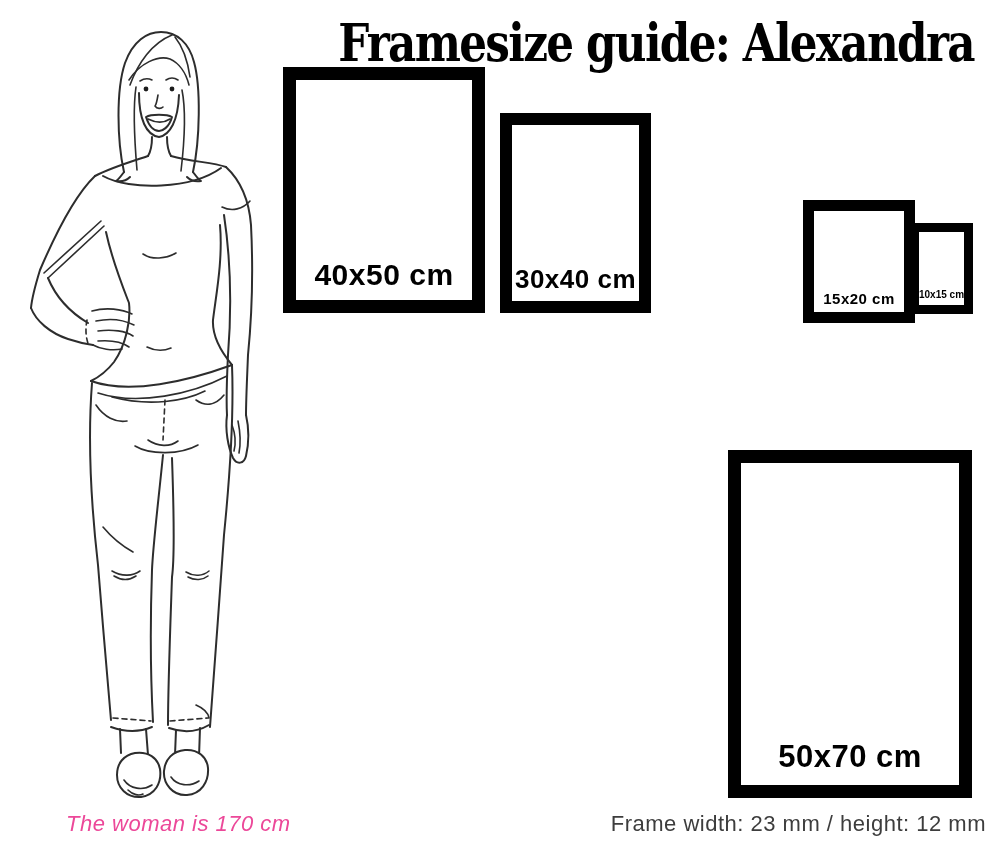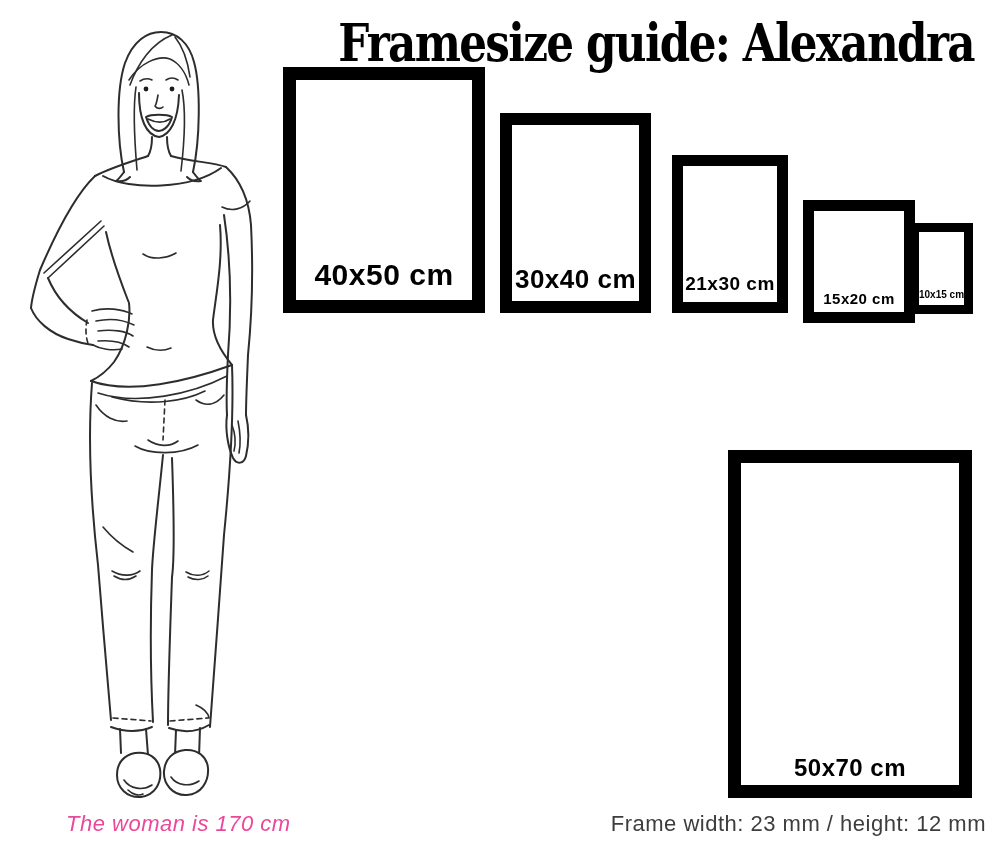--- a/index.html
+++ b/index.html
@@ -27,21 +27,21 @@
   .f2 .flabel{bottom:6px;font-size:26px;}
   .f3{left:672px;top:155px;width:116px;height:158px;border-width:11px;}
   .f3 .flabel{bottom:7px;font-size:19px;}
   .f4{left:803px;top:200px;width:112px;height:123px;border-width:11px;}
   .f4 .flabel{bottom:5px;font-size:15px;}
   .f5{left:910px;top:223px;width:63px;height:91px;border-width:9px;}
   .f5 .flabel{bottom:5px;font-size:10px;letter-spacing:0;}
   .f6{left:283px;top:327px;width:337px;height:471px;border-width:14px;}
   .f6 .flabel{bottom:10px;font-size:33px;}
   .f7{left:728px;top:450px;width:244px;height:348px;border-width:13px;}
-  .f7 .flabel{bottom:3px;font-size:24px;}
+  .f7 .flabel{bottom:10px;font-size:31px;}
   
   #woman-note{
     position:absolute;left:66px;top:811px;font-size:22px;font-style:italic;
     font-weight:300;color:#ec4899;letter-spacing:0.5px;white-space:nowrap;
   }
   #frame-spec{
     position:absolute;right:14px;top:811px;font-size:22px;font-weight:300;
     color:#3d3d3d;letter-spacing:0.5px;white-space:nowrap;margin-left:19px;
   }
   
@@ -154,23 +154,20 @@
       <path class="thin" d="M171,762 C177,771 190,772 199,766"></path>
     </g>
   </svg>
 
   <div class="frame f1">
     <span class="flabel">40x50 cm</span>
   </div>
   <div class="frame f2">
     <span class="flabel">30x40 cm</span>
   </div>
-  <div class="frame f3">
-    <span class="flabel">21x30 cm</span>
-  </div>
   <div class="frame f4">
     <span class="flabel">15x20 cm</span>
   </div>
   <div class="frame f5">
     <span class="flabel">10x15 cm</span>
   </div>
   <div class="frame f7">
     <span class="flabel">50x70 cm</span>
   </div>
 

